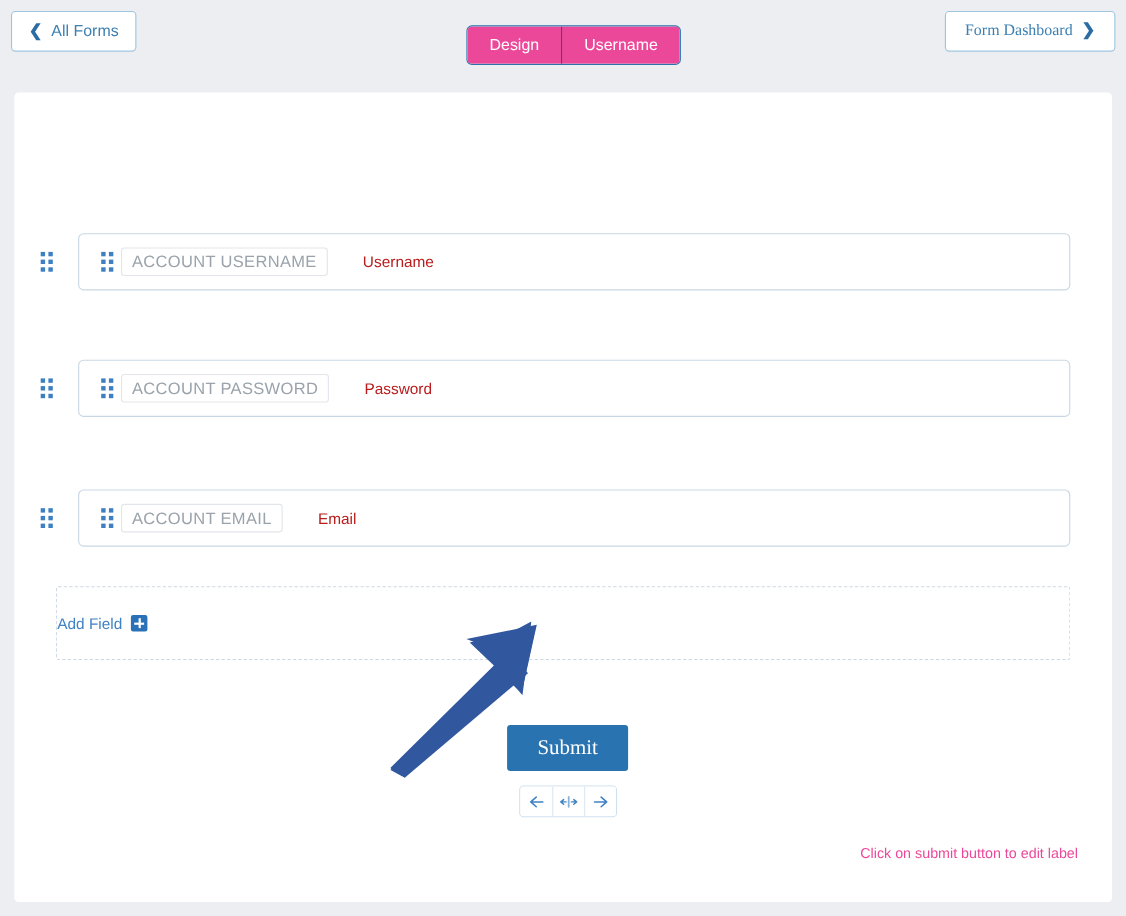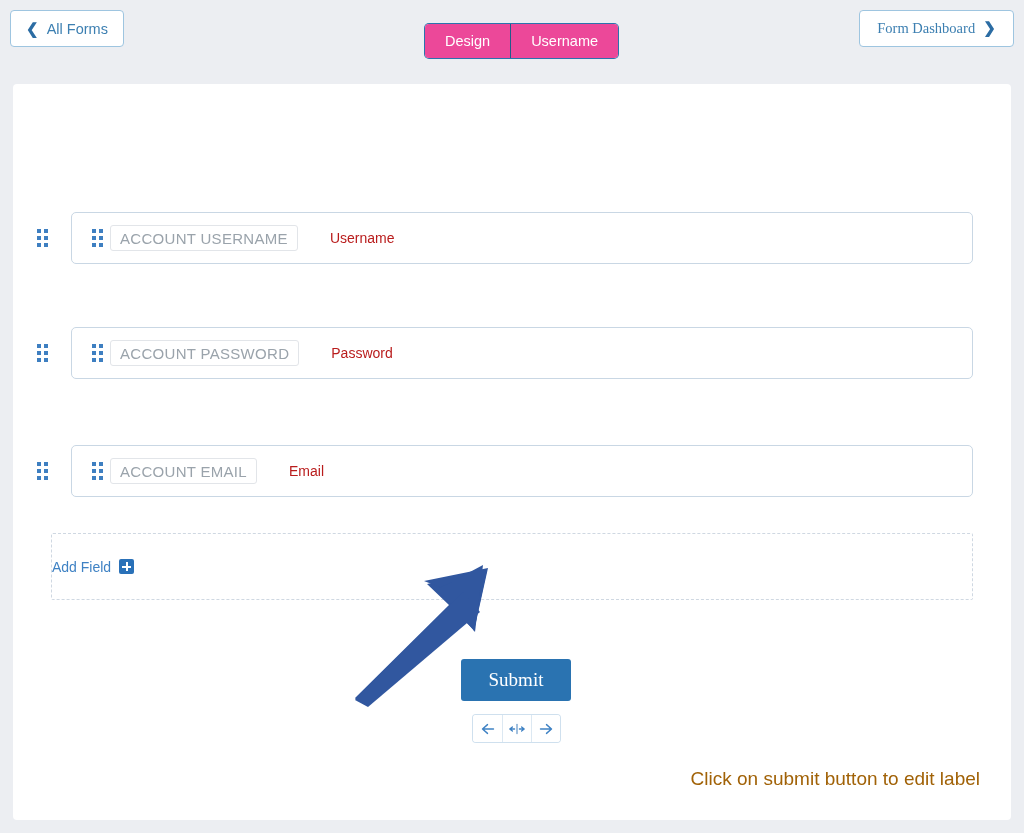--- a/index.html
+++ b/index.html
@@ -207,22 +207,22 @@
     color: #3f82c4;
     font-size: 13px;
     padding: 0;
   }
   .align-btn + .align-btn { border-left: 1px solid #dce8f2; }
 
   
   #hint {
     position: absolute;
     right: 31px; top: 684px;
-    color: #a16207;
-    font-size: 19px;
+    color: #ec4899;
+    font-size: 13px;
   }
 
   
   #arrow-overlay {
     position: absolute;
     left: 0; top: 0;
     width: 1024px; height: 833px;
     pointer-events: none;
   }
 </style>

